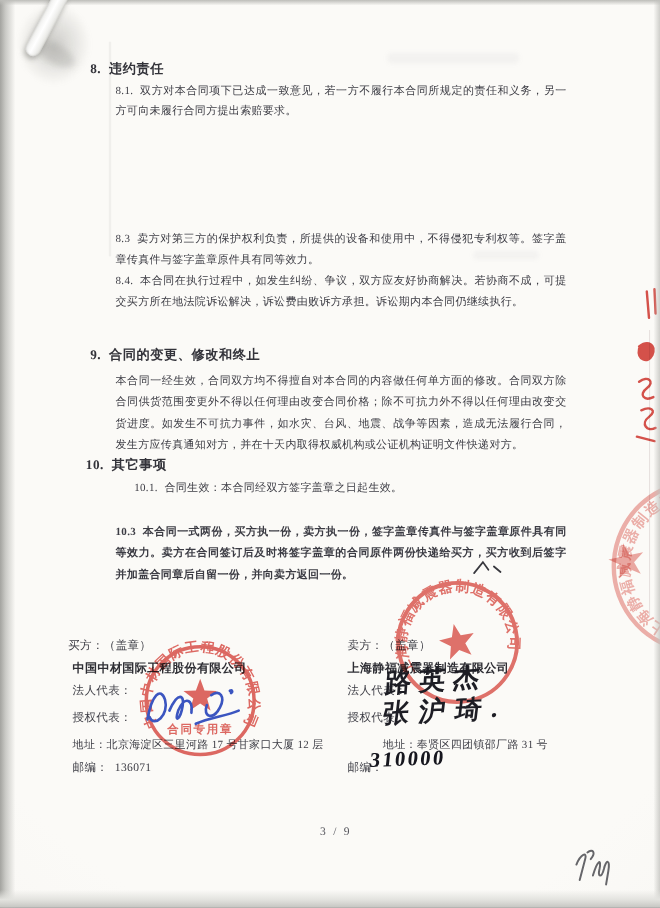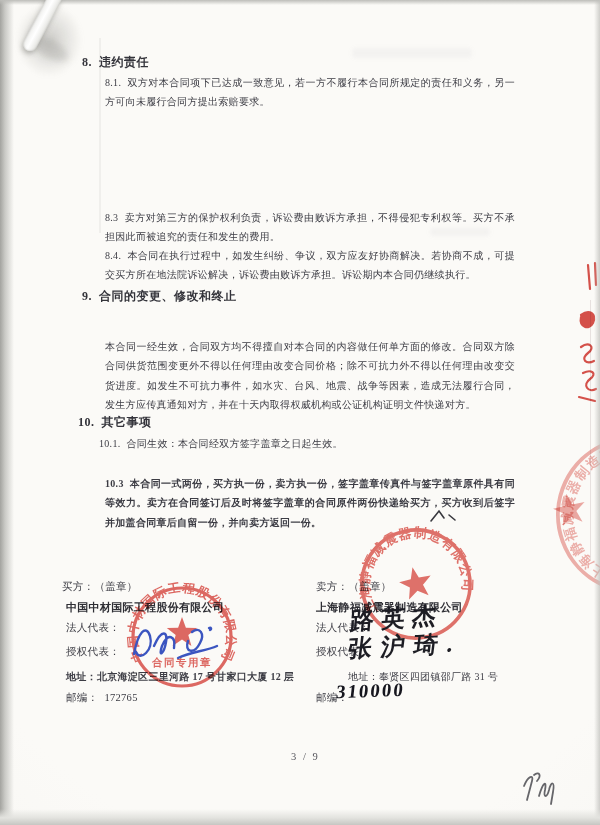--- a/index.html
+++ b/index.html
@@ -80,52 +80,52 @@
   <div class="smudge" style="left:352px;top:48px;width:120px;height:10px;"></div>
   <div class="smudge" style="left:430px;top:228px;width:60px;height:8px;"></div>
 
   <div class="blk heading" style="left:82px;top:54px;">
     <span class="hnum">8.</span><span>违约责任</span>
   </div>
   <div class="blk clause" style="left:105px;top:73px;">
     <span class="cnum">8.1.</span><span>双方对本合同项下已达成一致意见，若一方不履行本合同所规定的责任和义务，另一方可向未履行合同方提出索赔要求。</span>
   </div>
   <div class="blk clause" style="left:105px;top:208px;">
-    <span class="cnum">8.3</span><span>卖方对第三方的保护权利负责，诉讼费由败诉方承担，不得侵犯专利权等。买方不承担因此而被追究的责任和发生的费用。</span>
+    <span class="cnum">8.3</span><span>卖方对第三方的保护权利负责，所提供的设备和使用中，不得侵犯专利权等。签字盖章传真件与签字盖章原件具有同等效力。</span>
   </div>
   <div class="blk clause" style="left:105px;top:246px;">
     <span class="cnum">8.4.</span><span>本合同在执行过程中，如发生纠纷、争议，双方应友好协商解决。若协商不成，可提交买方所在地法院诉讼解决，诉讼费由败诉方承担。诉讼期内本合同仍继续执行。</span>
   </div>
 
-  <div class="blk heading" style="left:82px;top:288px;text-align:right;">
+  <div class="blk heading" style="left:82px;top:314px;text-align:right;">
     <span class="hnum">9.</span><span>合同的变更、修改和终止</span>
   </div>
   <div class="blk clause" style="left:105px;top:337px;">
     <span>本合同一经生效，合同双方均不得擅自对本合同的内容做任何单方面的修改。合同双方除合同供货范围变更外不得以任何理由改变合同价格；除不可抗力外不得以任何理由改变交货进度。如发生不可抗力事件，如水灾、台风、地震、战争等因素，造成无法履行合同，发生方应传真通知对方，并在十天内取得权威机构或公证机构证明文件快递对方。</span>
   </div>
 
   <div class="blk heading" style="left:78px;top:414px;">
     <span class="hnum">10.</span><span>其它事项</span>
   </div>
-  <div class="blk clause" style="left:99px;top:434px;">
+  <div class="blk clause" style="left:122px;top:434px;">
     <span class="cnum">10.1.</span><span>合同生效：本合同经双方签字盖章之日起生效。</span>
   </div>
   <div class="blk clause" style="left:105px;top:474px;font-weight:bold;">
     <span class="cnum">10.3</span><span>本合同一式两份，买方执一份，卖方执一份，签字盖章传真件与签字盖章原件具有同等效力。卖方在合同签订后及时将签字盖章的合同原件两份快递给买方，买方收到后签字并加盖合同章后自留一份，并向卖方返回一份。</span>
   </div>
 
   <div class="sigrow" style="left:62px;top:580px;text-align:right;">买方：（盖章）</div>
   <div class="sigrow company" style="left:66px;top:600px;">中国中材国际工程股份有限公司</div>
   <div class="sigrow" style="left:66px;top:621px;">法人代表：</div>
   <div class="sigrow" style="left:66px;top:645px;">授权代表：</div>
-  <div class="sigrow addr" style="left:66px;top:670px;font-weight:bold;">
+  <div class="sigrow addr" style="left:66px;top:670px;">
     <span>地址：</span><span>北京海淀区三里河路 17 号甘家口大厦 12 层</span>
   </div>
   <div class="sigrow" style="left:66px;top:691px;">
-    <span>邮编：</span><span style="padding-left:6px;">172765</span>
+    <span>邮编：</span><span style="padding-left:6px;">136071</span>
   </div>
 
   <div class="sigrow" style="left:316px;top:580px;">卖方：（盖章）</div>
   <div class="sigrow company" style="left:316px;top:600px;">上海静福减震器制造有限公司</div>
   <div class="sigrow" style="left:316px;top:621px;">法人代表：</div>
   <div class="sigrow" style="left:316px;top:645px;">授权代表：</div>
   <div class="sigrow addr" style="left:316px;top:670px;margin-left:32px;">
     <span>地址：</span><span>奉贤区四团镇邵厂路 31 号</span>
   </div>
   <div class="sigrow" style="left:316px;top:691px;">邮编：</div>

